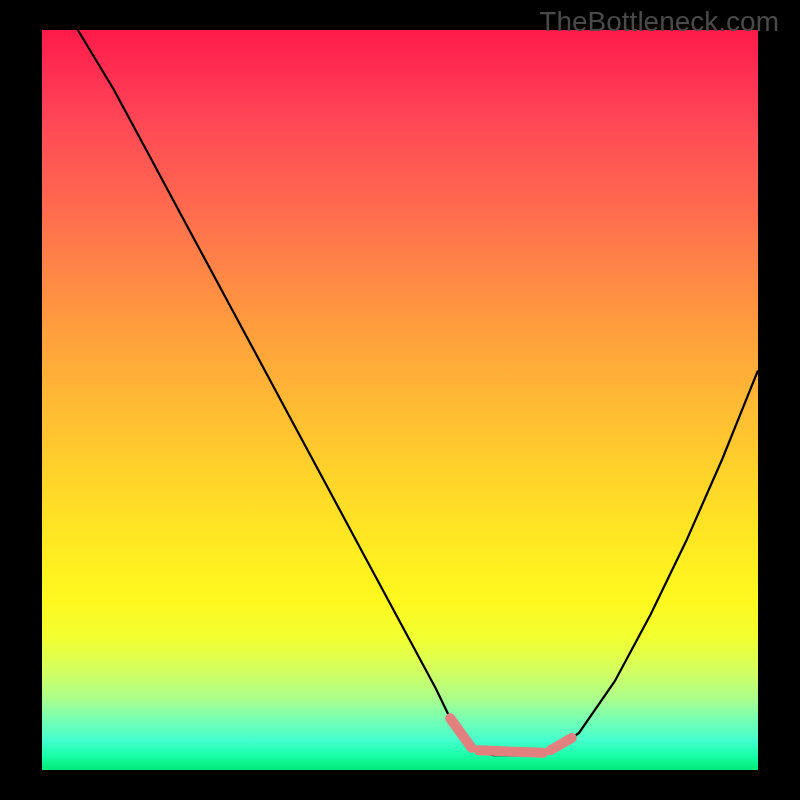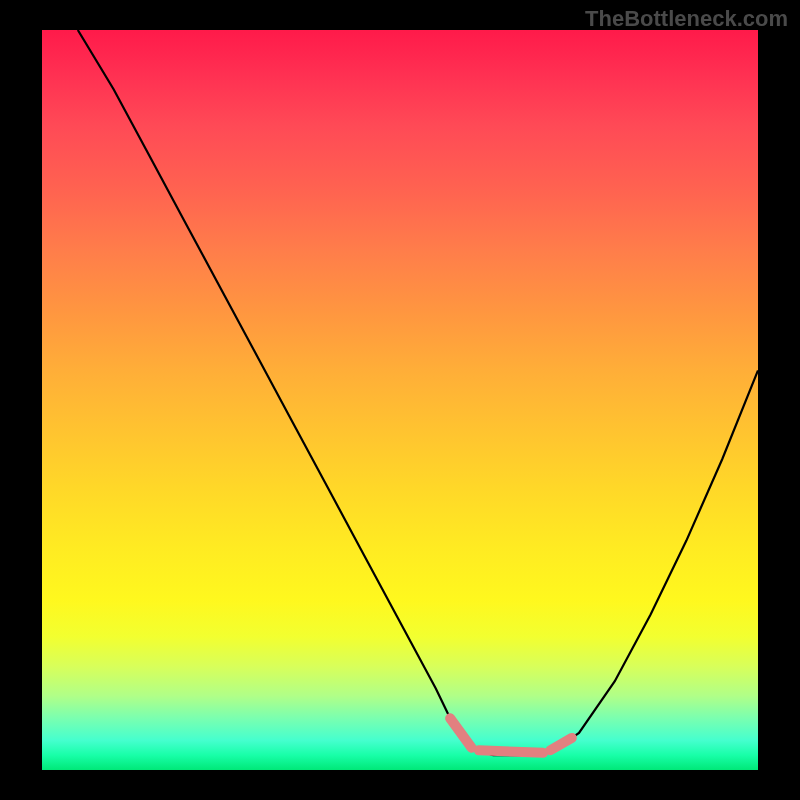--- a/index.html
+++ b/index.html
@@ -7,24 +7,24 @@
     width: 800px;
     height: 800px;
     background: #000;
     position: relative;
     overflow: hidden;
     font-family: Arial, sans-serif;
   }
   .watermark {
     position: absolute;
     top: 6px;
-    right: 12px;
+    right: 21px;
     color: #4a4a4a;
-    font-size: 22px;
-    font-weight: 700;
+    font-size: 28px;
+    font-weight: 400;
     z-index: 10;
   }
   .plot-area {
     position: absolute;
     left: 42px;
     top: 30px;
     width: 716px;
     height: 740px;
     background: linear-gradient(to bottom,
       #ff1a4a 0%,

